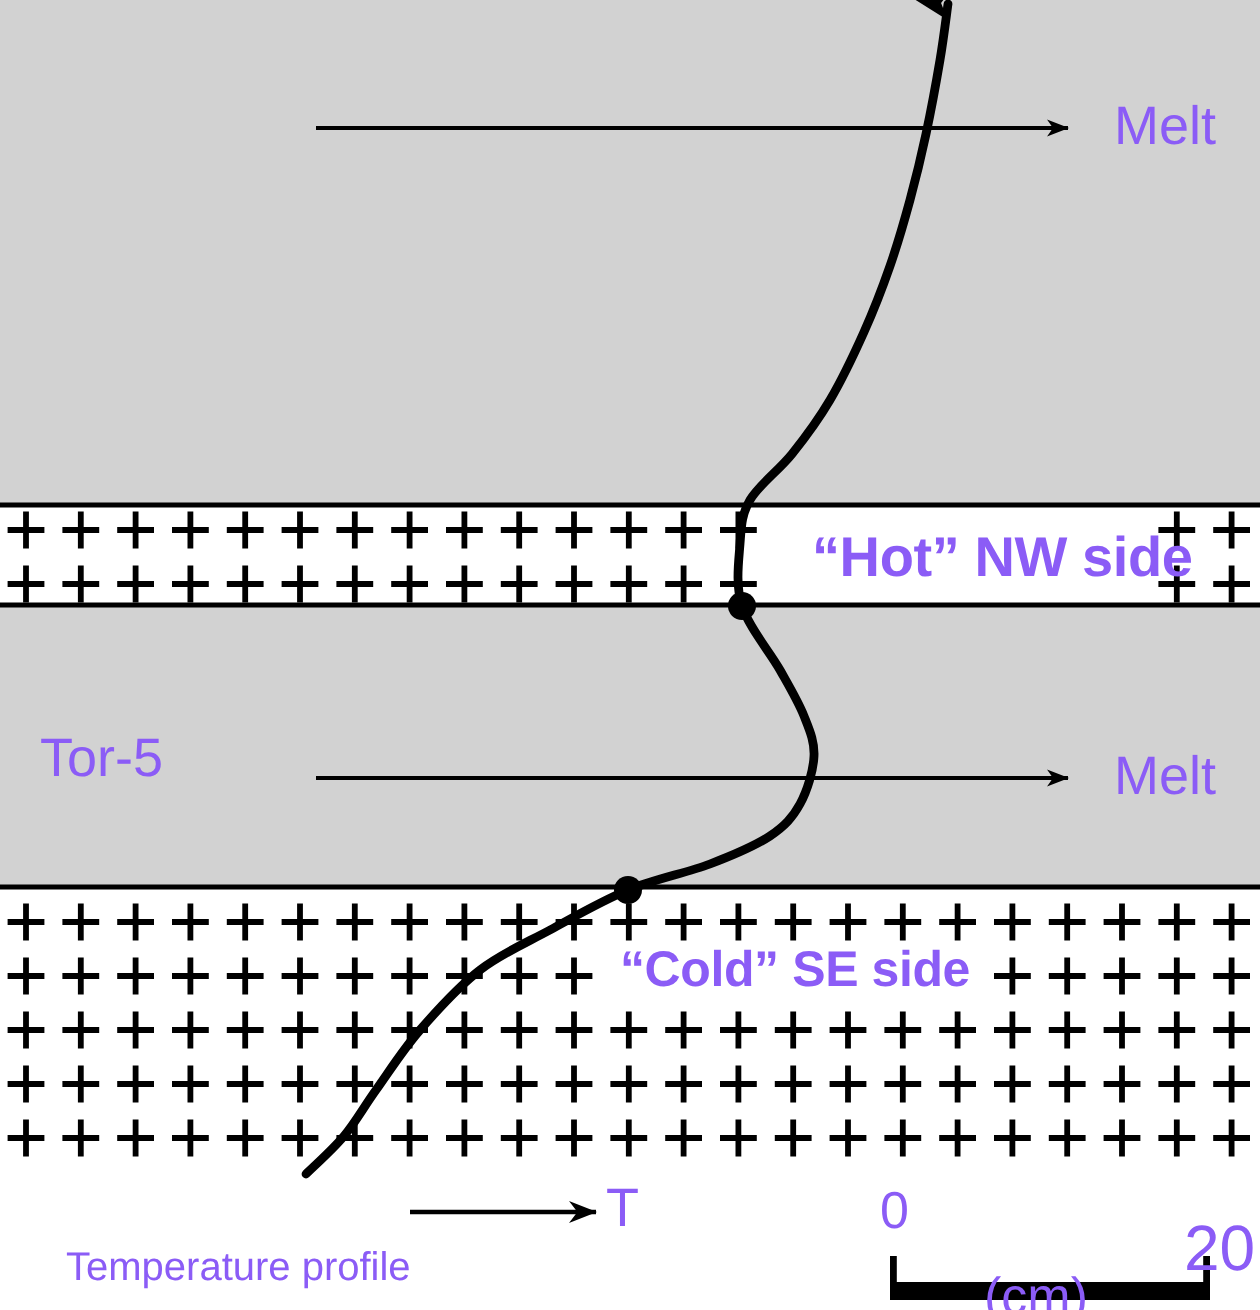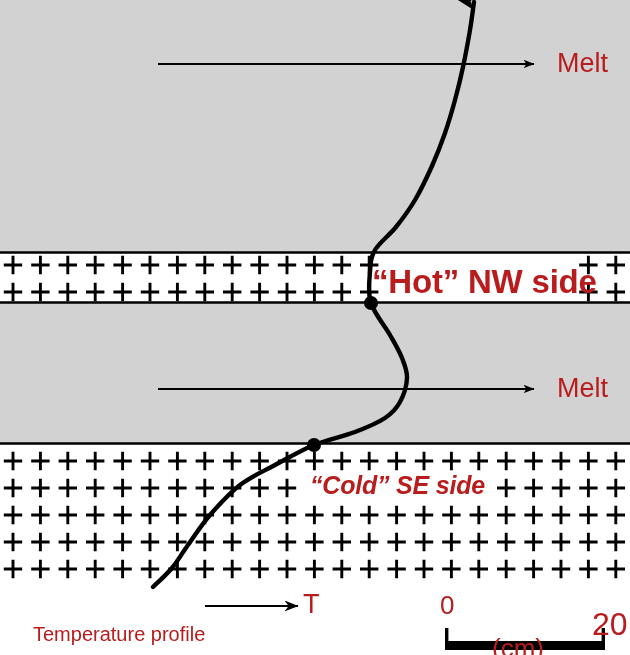--- a/index.html
+++ b/index.html
@@ -15,38 +15,38 @@
     font-family: "Liberation Sans", sans-serif;
     overflow: hidden;
   }
   #figure svg {
     position: absolute;
     left: 0;
     top: 0;
   }
   .lbl {
     position: absolute;
-    color: #b91c1c;
+    color: #8b5cf6;
     white-space: nowrap;
     line-height: 1;
   }
   .lbl-regular { font-weight: 400; }
   .lbl-bold { font-weight: 700; }
 
   
   #label-dyke   { left: 18px;  top: 141px; font-size: 27px; }
   #label-tor5   { left: 20px;  top: 366px; font-size: 27px; }
 
   
   #label-melt-top    { left: 557px; top: 50px;  font-size: 27px; }
   #label-melt-bottom { left: 557px; top: 375px; font-size: 27px; }
 
   
-  #label-hot  { left: 372px; top: 265px; font-size: 33px; letter-spacing: -0.2px; }
-  #label-cold { left: 310px; top: 473px; font-size: 25px; letter-spacing: -0.2px; font-style: italic; }
+  #label-hot  { left: 406px; top: 265px; font-size: 28px; letter-spacing: -0.2px; }
+  #label-cold { left: 310px; top: 473px; font-size: 25px; letter-spacing: -0.2px; }
 
   
   #label-t-axis  { left: 303px; top: 591px; font-size: 27px; }
   #label-caption { left: 33px;  top: 624px; font-size: 20px; }
 
   
   #label-scale-min  { left: 440px; top: 592px; font-size: 26px; }
   #label-scale-unit { left: 492px; top: 592px; font-size: 26px; margin-top: 43px; }
   #label-scale-max  { left: 592px; top: 592px; font-size: 32px; margin-top: 16px; }
 </style>
@@ -244,20 +244,21 @@
     </g>
 
     <g id="scale-bar-group">
       <rect id="scalebar-body" fill="#000000" x="445" y="641" width="160" height="9"></rect>
       <line id="scalebar-tick-left" stroke="#000000" stroke-width="3.4" x1="446.7" y1="628" x2="446.7" y2="650"></line>
       <line id="scalebar-tick-right" stroke="#000000" stroke-width="3.4" x1="603.3" y1="628" x2="603.3" y2="650"></line>
     </g>
   </svg>
 
 
+  <div class="lbl lbl-regular" id="label-tor5">Tor-5</div>
 
   <div class="lbl lbl-regular" id="label-melt-top">Melt</div>
 
   <div class="lbl lbl-regular" id="label-melt-bottom">Melt</div>
 
   <div class="lbl lbl-bold" id="label-hot">“Hot” NW side</div>
 
   <div class="lbl lbl-bold" id="label-cold">“Cold” SE side</div>
 
   <div class="lbl lbl-regular" id="label-t-axis">T</div>

